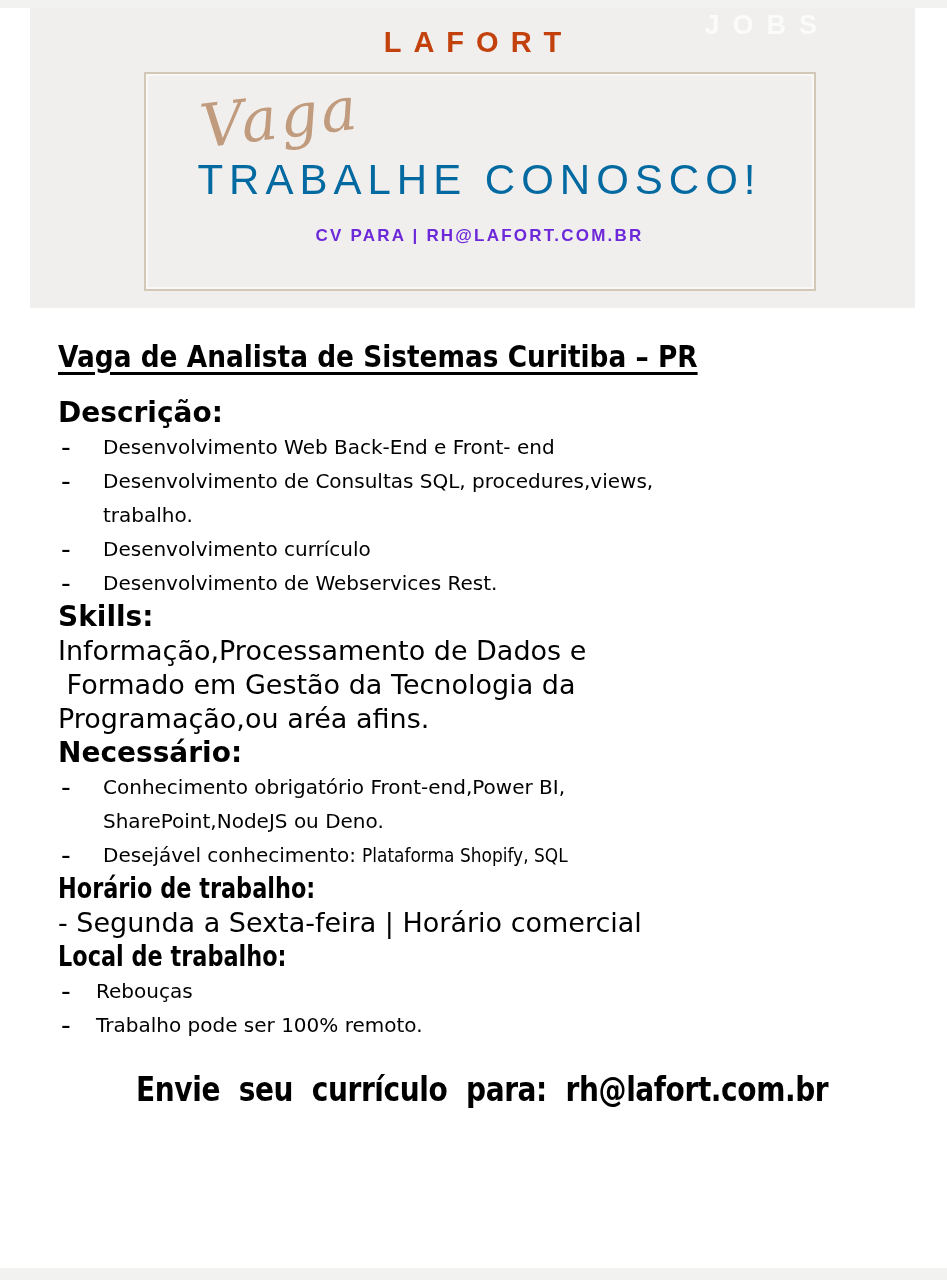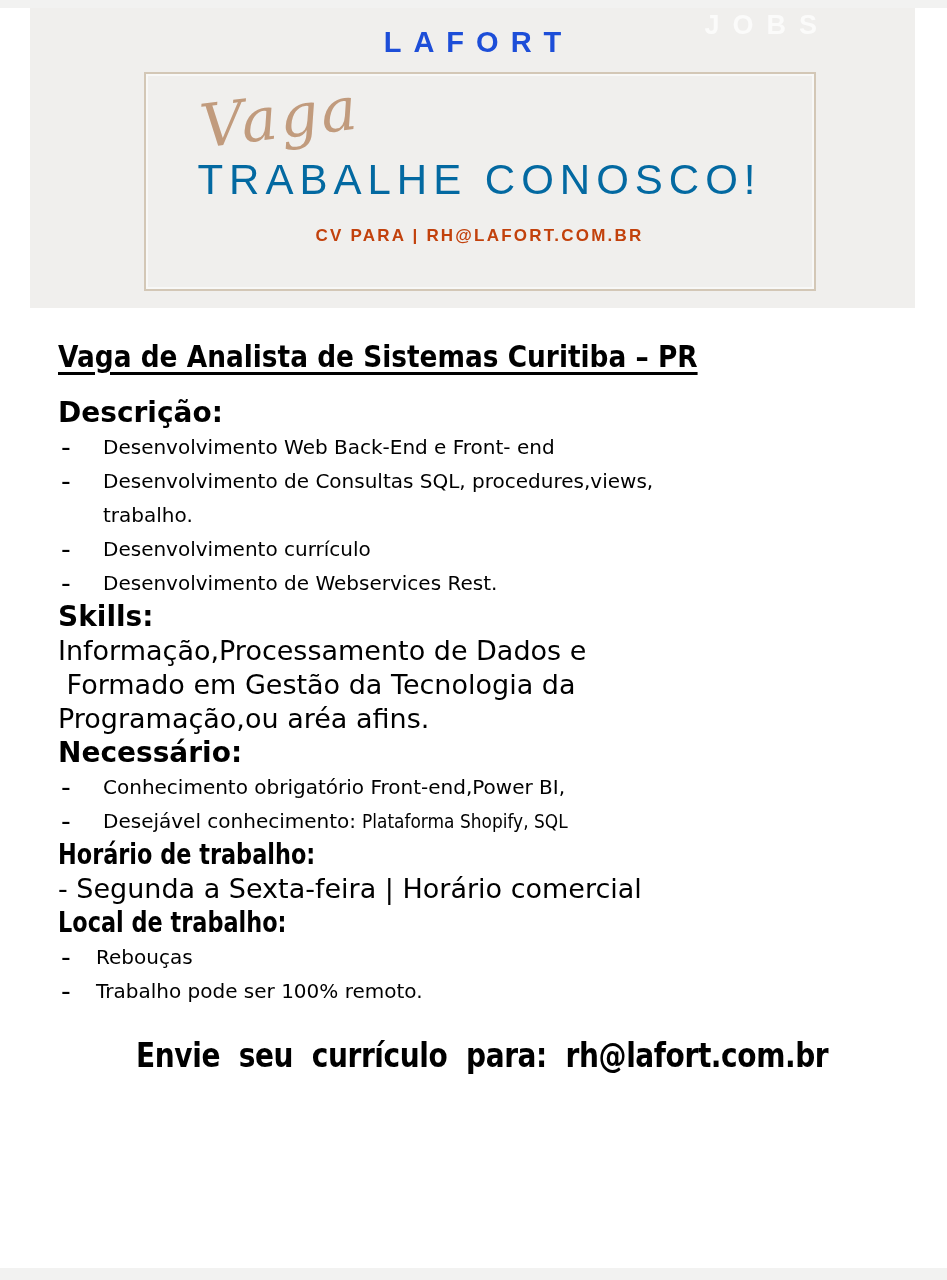--- a/index.html
+++ b/index.html
@@ -20,21 +20,21 @@
   .watermark{
     position:absolute;top:2px;right:85px;
     font-size:27px;font-weight:700;letter-spacing:13px;
     color:rgba(255,255,255,0.72);
     font-family:"Liberation Sans",sans-serif;
   }
   .logo{
     text-align:center;padding-top:16px;line-height:36px;
     font-family:"Liberation Sans",sans-serif;
     font-size:29px;font-weight:600;letter-spacing:12px;text-indent:12px;
-    color:#1d4ed8;
+    color:#c2410c;
   }
   .card{
     box-sizing:border-box;
     width:672px;height:219px;margin:12px auto 0;position:relative;left:7px;
     border:2px solid #d3c7b6;
     box-shadow:inset 0 0 0 2px rgba(255,255,255,0.55);
   }
   .vaga{
     width:max-content;margin:8px 0 0 54px;
     font-family:"DejaVu Serif",serif;font-style:italic;
@@ -43,21 +43,21 @@
   }
   .headline{
     margin-top:4px;text-align:center;
     font-family:"Liberation Sans",sans-serif;
     font-weight:300;font-size:42px;line-height:48px;letter-spacing:6px;
     color:#0369a1;
   }
   .cvline{
     margin-top:22px;text-align:center;
     font-family:"Liberation Sans",sans-serif;
-    font-weight:700;font-size:17px;letter-spacing:2.2px;color:#c2410c;
+    font-weight:700;font-size:17px;letter-spacing:2.2px;color:#6d28d9;
   }
 
   
   main{position:absolute;top:308px;left:0;width:947px;padding:10px 40px 0 58px;box-sizing:border-box;}
   .title{
     display:inline-block;
     font-size:30px;font-weight:700;line-height:38px;
     transform:scaleX(0.88);transform-origin:left center;
     text-decoration:underline;text-decoration-thickness:3px;text-underline-offset:5px;
     white-space:nowrap;
@@ -131,20 +131,21 @@
         <div class="pline">Informação,Processamento de Dados e</div>
         <div class="pline"> Formado em Gestão da Tecnologia da</div>
         <div class="pline">Programação,ou aréa afins.</div>
       </section>
       <section class="section">
         <h2 class="heading">Necessário:</h2>
         <div class="item">
           <span class="dash">-</span>
           <div class="itext">
             <div class="iline">Conhecimento obrigatório Front-end,Power BI,</div>
+            <div class="iline">SharePoint,NodeJS ou Deno.</div>
           </div>
         </div>
         <div class="item">
           <span class="dash">-</span>
           <div class="itext">
             <div class="iline">Desejável conhecimento: <span class="cond-tail">Plataforma Shopify, SQL</span></div>
           </div>
         </div>
       </section>
       <section class="section">

